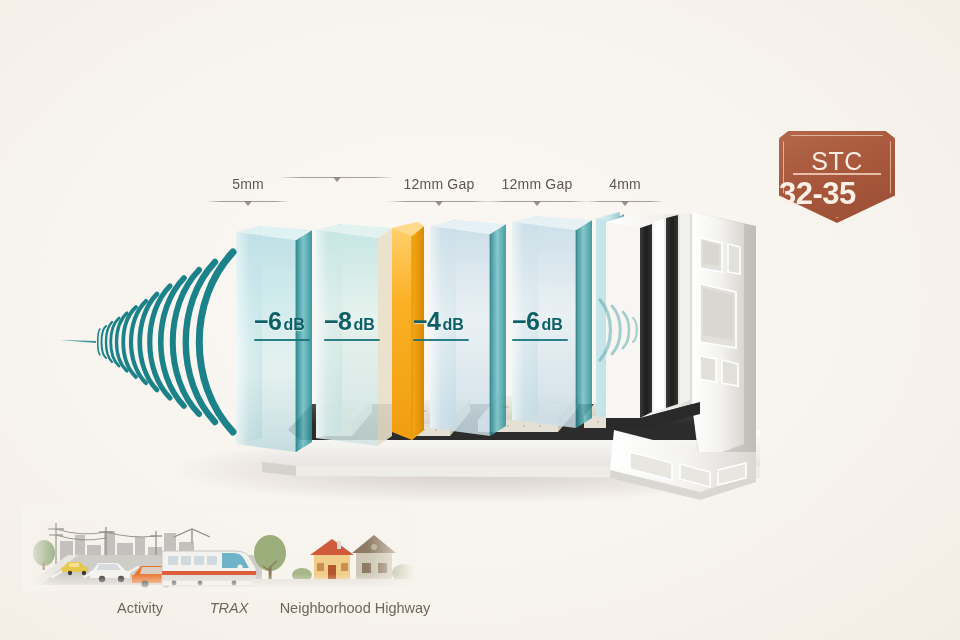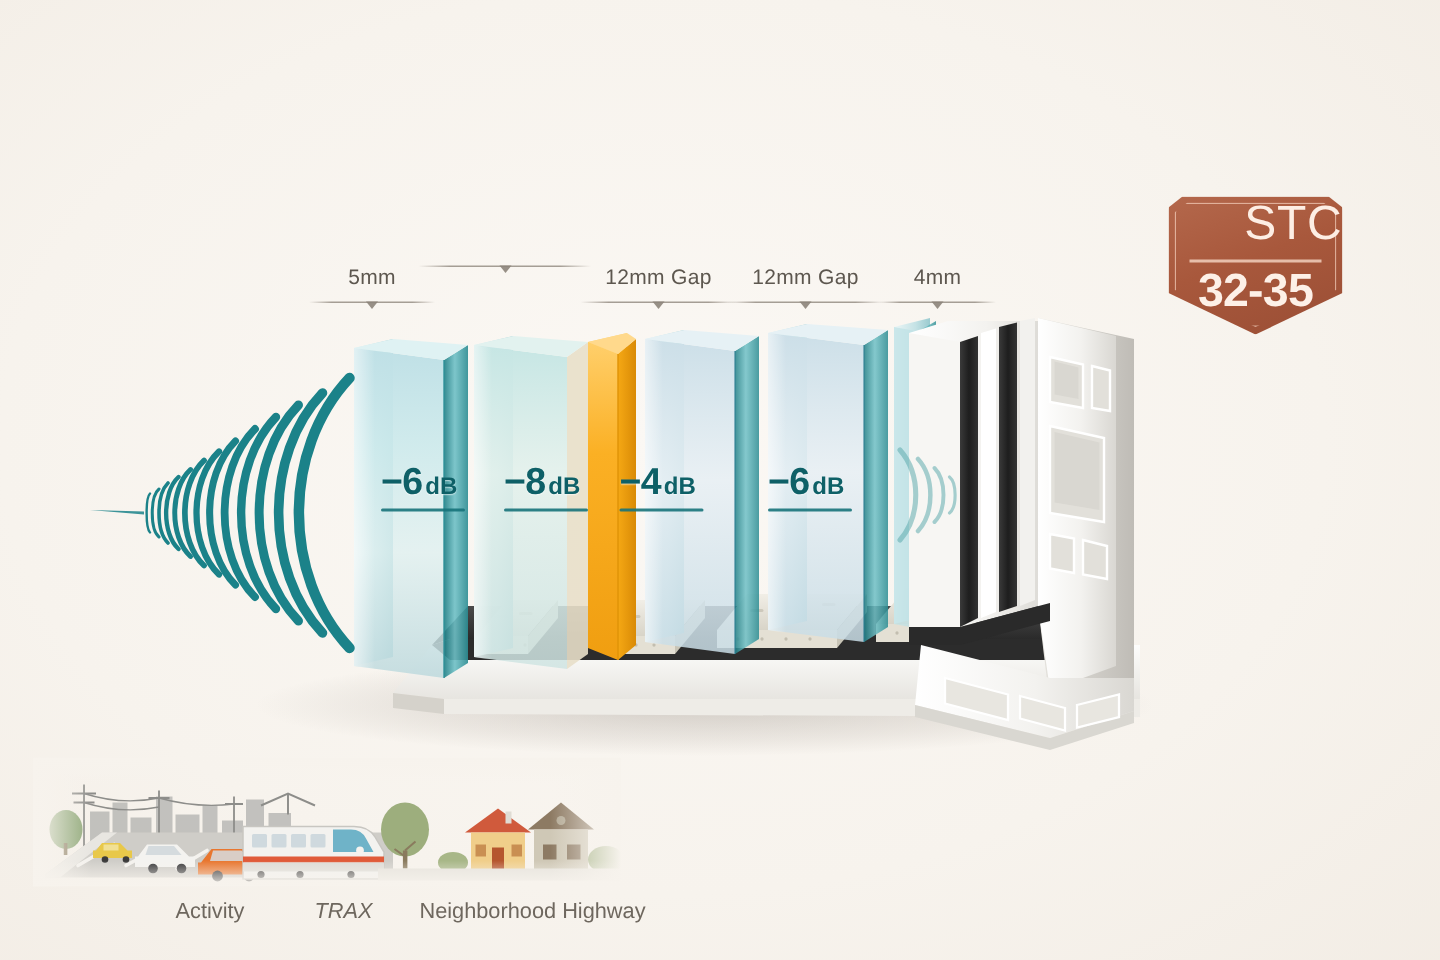--- a/index.html
+++ b/index.html
@@ -108,37 +108,36 @@
   #stc-badge .shield-inner {
     position: absolute;
     left: 4px; top: 4px; right: 4px; bottom: 5px;
     border: 1.4px solid rgba(255, 225, 207, .62);
     -webkit-clip-path: polygon(8% 0%, 92% 0%, 100% 8%, 100% 70%, 50% 100%, 0% 70%, 0% 8%);
     clip-path: polygon(8% 0%, 92% 0%, 100% 8%, 100% 70%, 50% 100%, 0% 70%, 0% 8%);
     border-radius: 7px;
   }
   #stc-badge .stc-label {
     position: absolute;
-    left: 0; top: 3px; width: 100%;
-    text-align: right;
+    left: 0; top: 16px; width: 100%;
+    text-align: center;
     color: #fdeee4;
-    font-size: 32px;
+    font-size: 25px;
     letter-spacing: 0.5px;
     line-height: 28px;
   }
   #stc-badge .stc-div {
     position: absolute;
     left: 14px; right: 14px; top: 42px;
     height: 1.6px;
     background: rgba(255, 229, 212, .72);
   }
   #stc-badge .stc-value {
     position: absolute;
     left: 0; top: 45px; width: 100%;
-    text-align: center;
     color: #fdf0e7;
     font-size: 31px;
     font-weight: 700;
     letter-spacing: -0.5px;
     line-height: 36px;
   }
 
   
   #scene {
     position: absolute;
@@ -439,21 +438,21 @@
       <path d="M612,306 C623,318 623,342 612,354" stroke-width="3"></path>
       <path d="M623,312 C631,320 631,340 623,348" stroke-width="2.6"></path>
       <path d="M633,318 C638,322 638,338 633,342" stroke-width="2.1"></path>
     </g>
   </svg>
 
   <div class="db" style="left: 254px; top: 307px; width: 56px;">
     <div><span class="n">−6</span><span class="u">dB</span></div>
     <div class="ul"></div>
   </div>
-  <div class="db" style="left: 336px; top: 307px; width: 56px;">
+  <div class="db" style="left: 324px; top: 307px; width: 56px;">
     <div><span class="n">−8</span><span class="u">dB</span></div>
     <div class="ul"></div>
   </div>
   <div class="db" style="left: 413px; top: 307px; width: 56px;">
     <div><span class="n">−4</span><span class="u">dB</span></div>
     <div class="ul"></div>
   </div>
   <div class="db" style="left: 512px; top: 307px; width: 56px;">
     <div><span class="n">−6</span><span class="u">dB</span></div>
     <div class="ul"></div>

